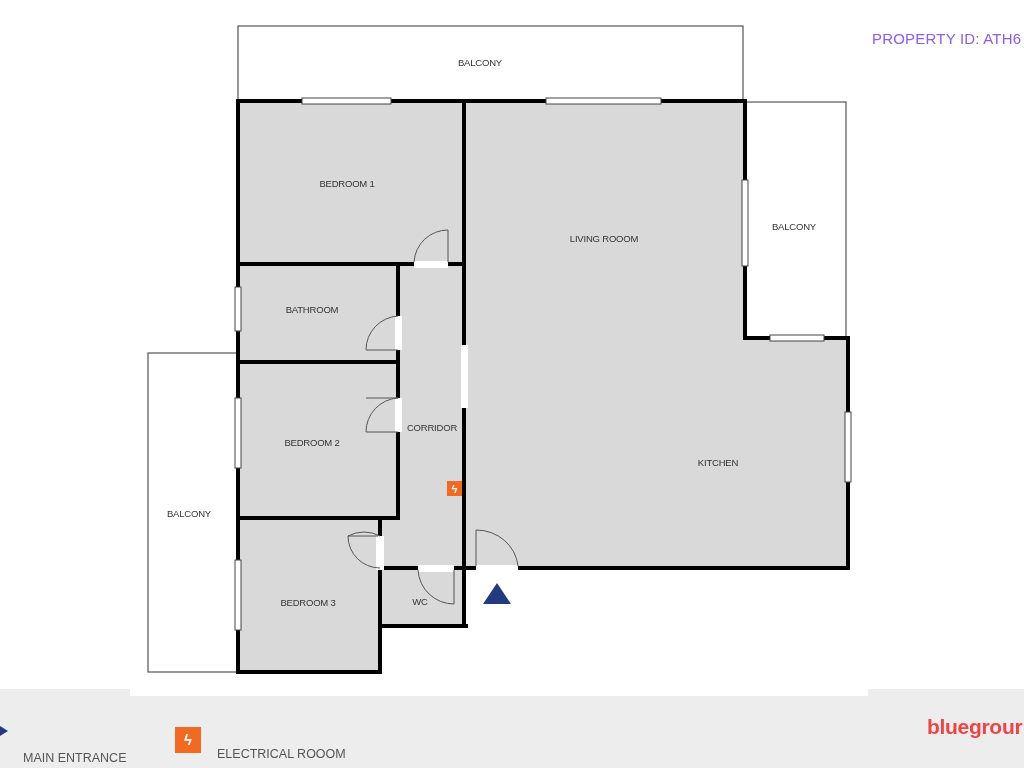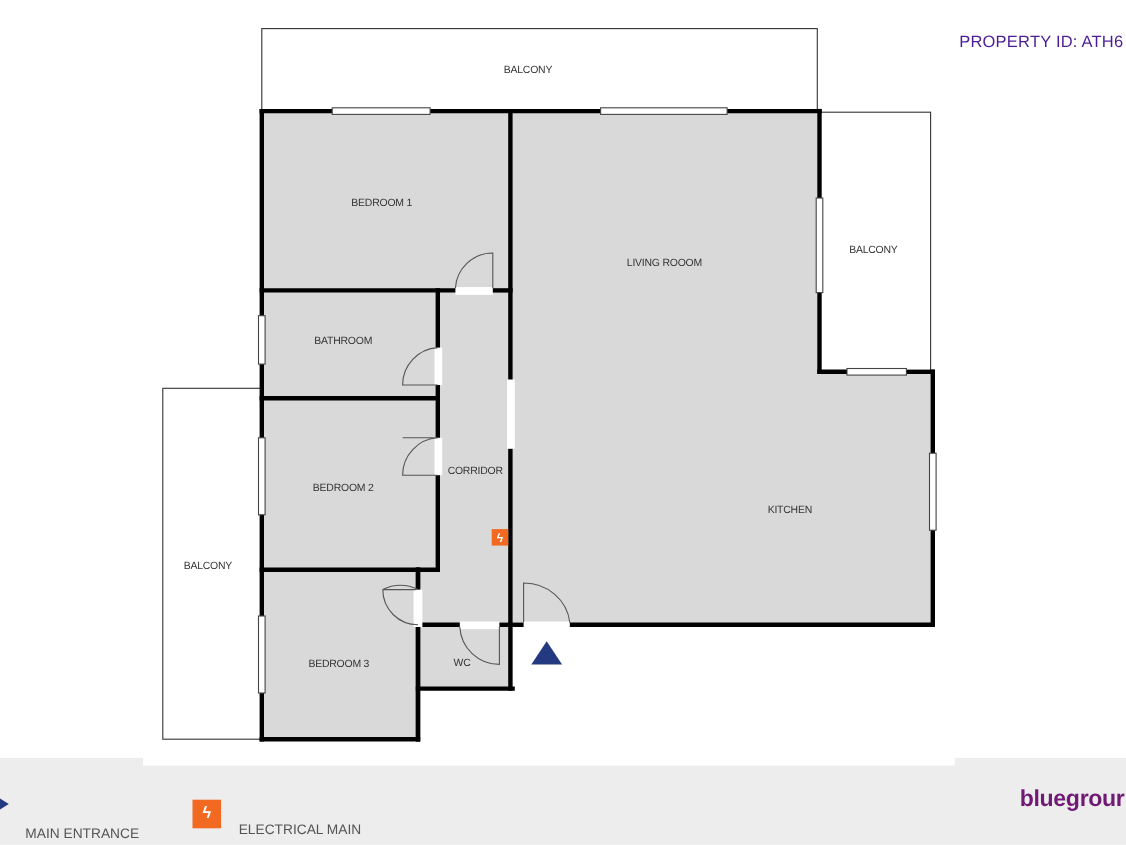--- a/index.html
+++ b/index.html
@@ -3,21 +3,21 @@
   <meta charset="utf-8">
   <style>
     html, body { margin: 0; padding: 0; }
     body {
       width: 1024px; height: 768px; position: relative; overflow: hidden;
       background: #ffffff;
       font-family: "Liberation Sans", sans-serif;
     }
     .property-id {
       position: absolute; left: 872px; top: 30px;
-      font-size: 15px; color: #4c1d95; white-space: nowrap; letter-spacing: 0.2px;
+      font-size: 15px; color: #8b5cf6; white-space: nowrap; letter-spacing: 0.2px;
     }
     .plan { position: absolute; left: 0; top: 0; width: 1024px; height: 700px; }
     .room-label {
       font-family: "Liberation Sans", sans-serif;
       font-size: 9.5px; fill: #333; letter-spacing: -0.2px;
     }
     .legend-bar {
       position: absolute; left: 0; top: 689px; width: 1024px; height: 79px;
       background: #ededed;
     }
@@ -35,21 +35,21 @@
       border-top: 5px solid transparent; border-bottom: 5px solid transparent;
       border-left: 8px solid #243a80;
     }
     .elec-box {
       width: 26px; height: 26px; background: #f26a21; color: #fff;
       display: flex; align-items: center; justify-content: center;
       font-size: 15px; font-weight: bold; margin-right: 16px;
     }
     .brand {
       position: absolute; left: 927px; top: 715px;
-      font-size: 21px; font-weight: bold; color: #701a75; letter-spacing: -0.3px;
+      font-size: 21px; font-weight: bold; color: #ef4444; letter-spacing: -0.3px;
       white-space: nowrap;
     }
   </style>
 </head>
 <body>
 
 <div class="property-id">PROPERTY ID: ATH6</div>
 
 <svg class="plan" viewBox="0 0 1024 700" width="1024" height="700">
 
@@ -166,16 +166,16 @@
 
 <div class="entrance-arrow"></div>
 <div class="legend-item" style="left:23px; top:722px;">
   <span class="legend-text">MAIN ENTRANCE</span>
 </div>
 
 <div class="legend-item" style="left:175px; top:718px;">
   <div class="elec-box">
     <span>ϟ</span>
   </div>
-  <span class="legend-text">ELECTRICAL MAIN</span>
+  <span class="legend-text">ELECTRICAL ROOOM</span>
 </div>
 
 <div class="brand">bluegrour</div>
 
 </body></html>

